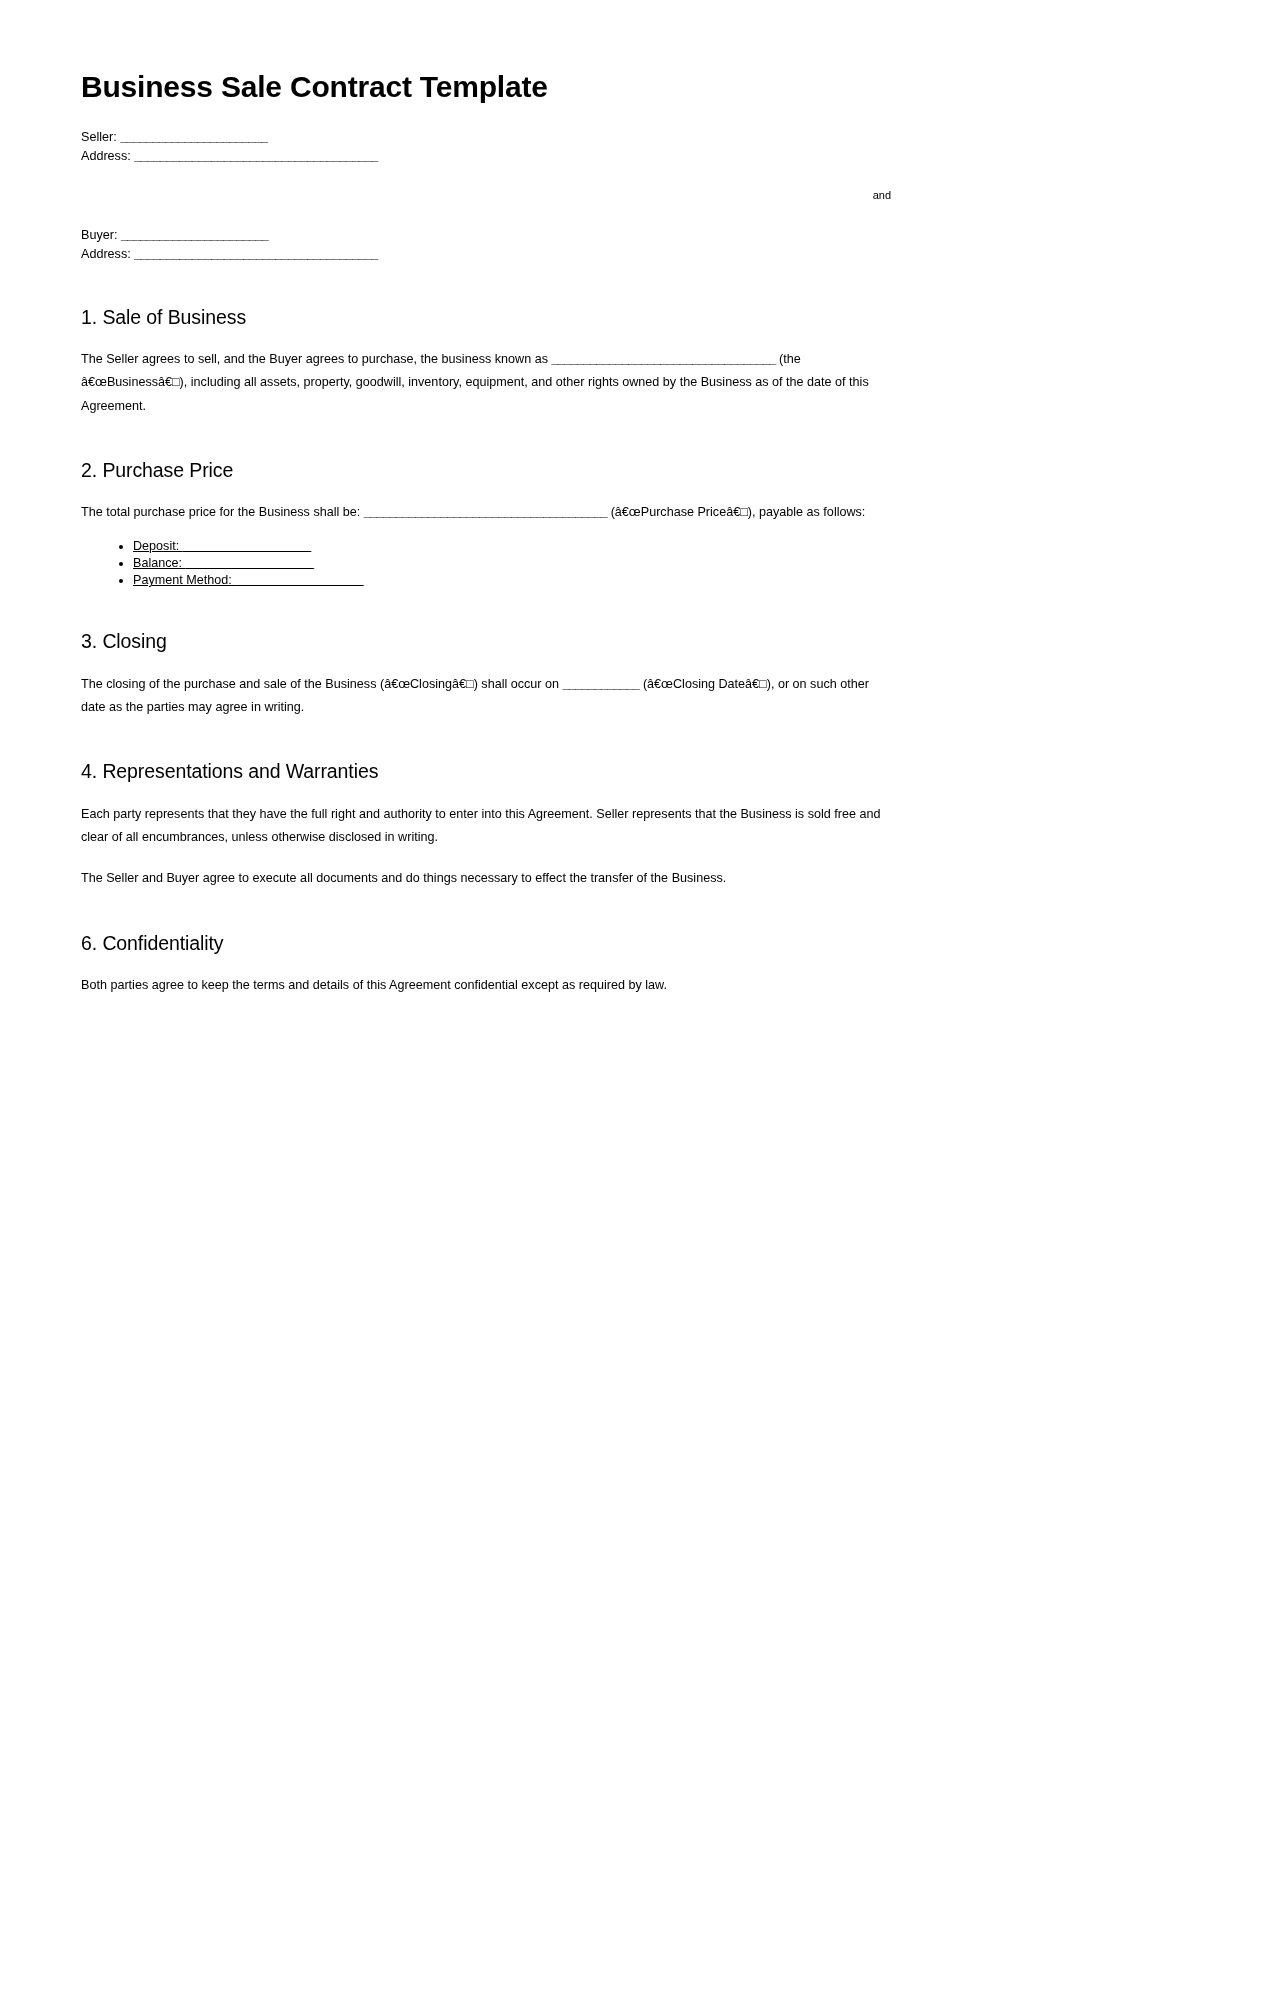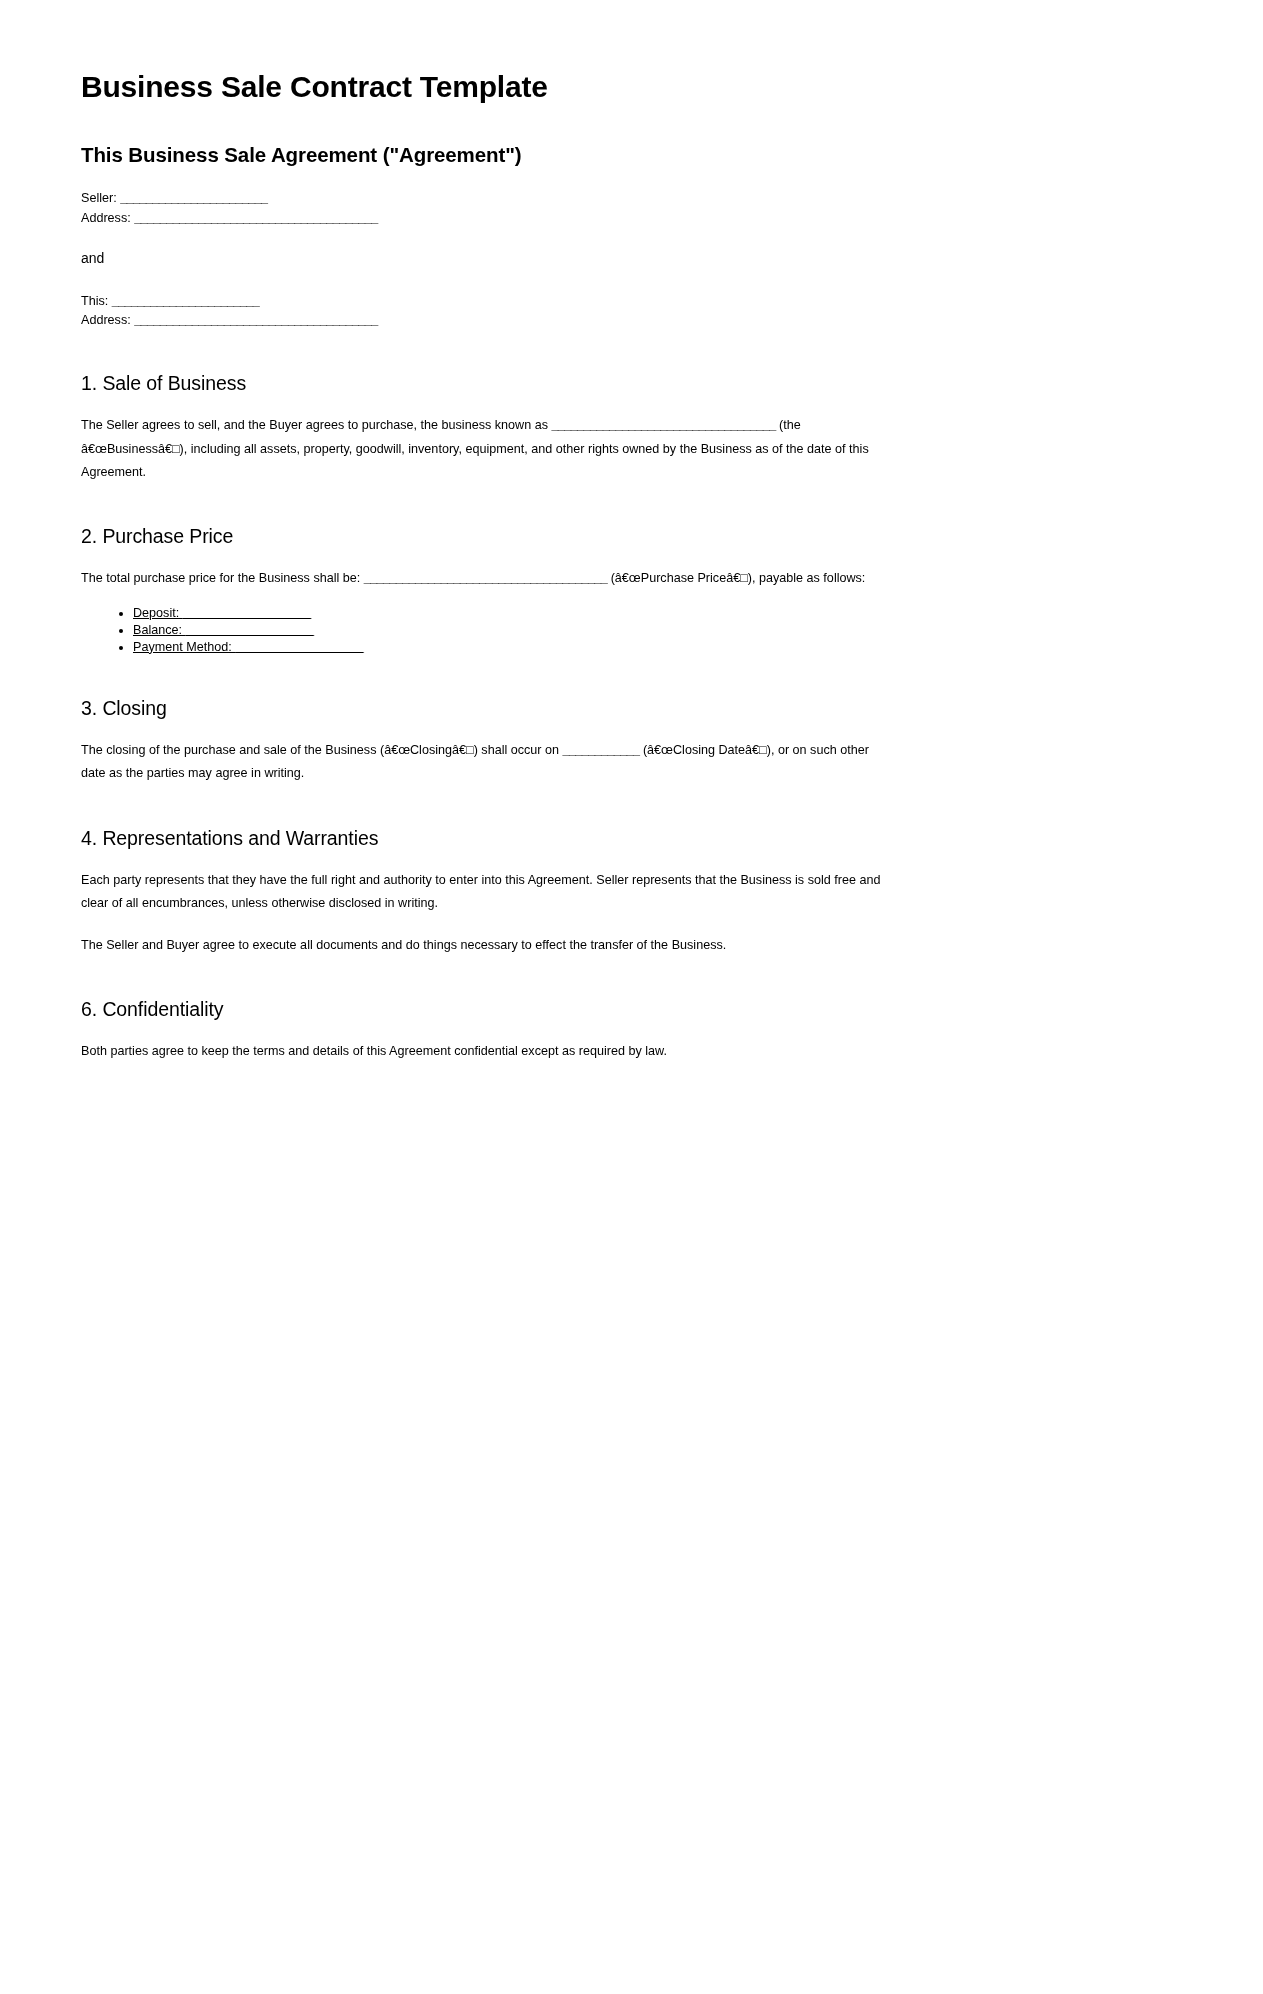--- a/index.html
+++ b/index.html
@@ -61,23 +61,24 @@
 
   .party-block {
     font-size: 12.6px;
     line-height: 1.55;
     margin: 22px 0 0 0;
   }
   .party-line {
     white-space: nowrap;
   }
   .and-line {
-    font-size: 14px;
+    font-size: 11px;
     line-height: 1.55;
     margin: 20px 0 0 0;
+    text-align: right;
   }
 
   ul.terms-list {
     font-size: 12.6px;
     line-height: 1.35;
     margin: 14px 0 0 0;
     padding-left: 52px;
     list-style-type: disc;
     text-decoration: underline;
   }
@@ -92,32 +93,31 @@
   }
 </style>
 </head>
 <body>
 
 <div class="page">
   <div class="doc">
 
     <h1 class="doc-title">Business Sale Contract Template</h1>
 
-    <h2 class="agreement-title">This Business Sale Agreement ("Agreement")</h2>
 
 
     <div class="party-block">
       <div class="party-line"><span>Seller: </span><span class="blank">_______________________</span></div>
       <div class="party-line"><span>Address: </span><span class="blank">______________________________________</span></div>
     </div>
 
     <div class="and-line">and</div>
 
     <div class="party-block">
-      <div class="party-line"><span>This: </span><span class="blank">_______________________</span></div>
+      <div class="party-line"><span>Buyer: </span><span class="blank">_______________________</span></div>
       <div class="party-line"><span>Address: </span><span class="blank">______________________________________</span></div>
     </div>
 
     <h2 class="section-title">1. Sale of Business</h2>
     <p class="body-text"><span>The Seller agrees to sell, and the Buyer agrees to purchase, the business known as </span><span class="blank">___________________________________</span><span> (the â€œBusinessâ€□), including all assets, property, goodwill, inventory, equipment, and other rights owned by the Business as of the date of this Agreement.</span></p>
 
     <h2 class="section-title">2. Purchase Price</h2>
     <p class="body-text"><span>The total purchase price for the Business shall be: </span><span class="blank">______________________________________</span><span> (â€œPurchase Priceâ€□), payable as follows:</span></p>
     <ul class="terms-list">
       <li><span>Deposit: </span><span class="blank">____________________</span></li>

